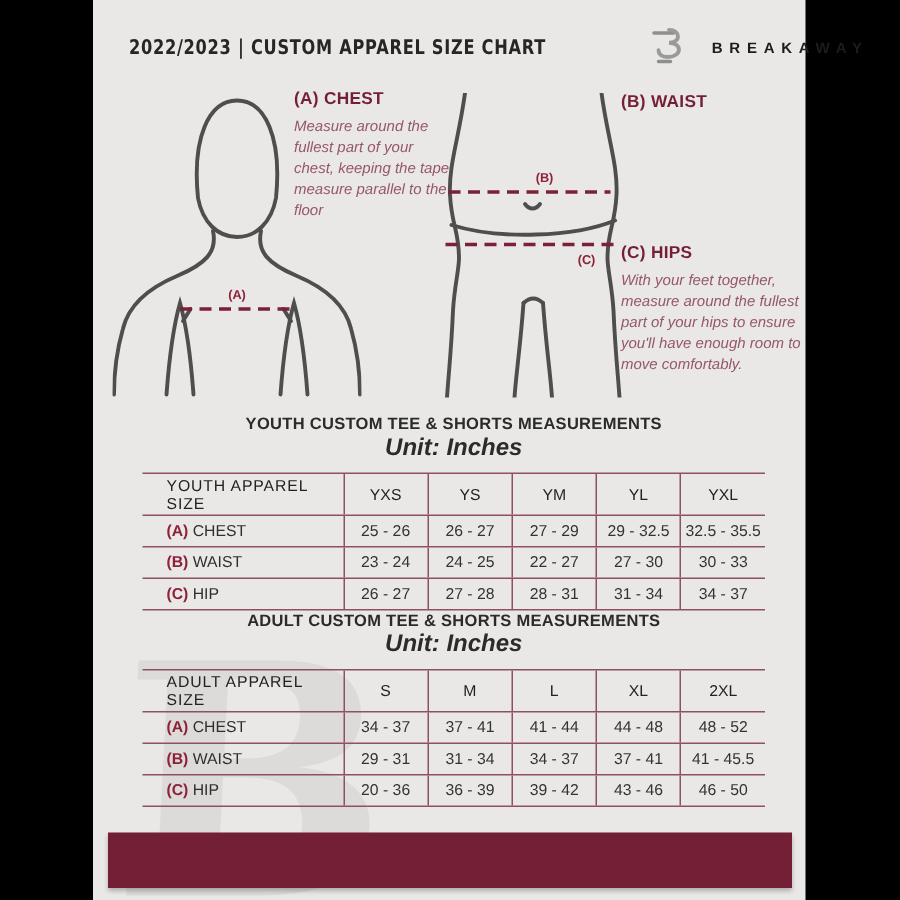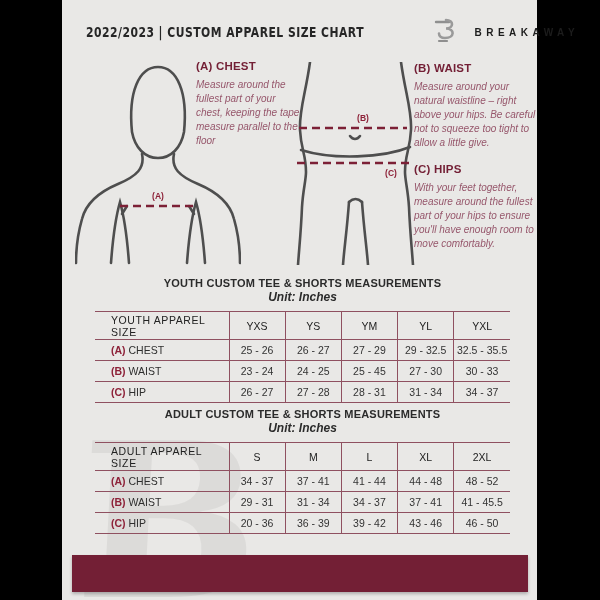--- a/index.html
+++ b/index.html
@@ -31,21 +31,21 @@
   .fig path, .fig line { fill:none; }
   .outline { stroke:#4e4e4e; stroke-width:2.6; stroke-linecap:round; }
   .dash { stroke:#7c2036; stroke-width:2.4; stroke-dasharray:8 5; }
   .fig-label { font-family:"Liberation Sans", sans-serif; font-size:8.5px; font-weight:700; fill:#8d2138; }
 
   
   .table-section { position:absolute; left:33px; width:415px; }
   .sec-youth { top:277px; }
   .sec-adult { top:408px; }
   .sec-title { text-align:center; font-size:11px; font-weight:700; color:#2b2b2b; letter-spacing:.2px; }
-  .sec-unit  { text-align:center; font-size:12px; font-weight:700; font-style:italic; color:#2b2b2b; margin-top:1px; }
+  .sec-unit  { text-align:center; font-size:16px; font-weight:700; font-style:italic; color:#2b2b2b; margin-top:1px; }
   table.size-table { width:415px; border-collapse:collapse; table-layout:fixed; margin-top:7px;
                      font-size:10.5px; color:#333; }
   .size-table th, .size-table td { border-top:1px solid #8f5060; border-bottom:1px solid #8f5060;
                                    height:20px; text-align:center; padding:0; font-weight:400; }
   .size-table th { height:27px; font-weight:400; color:#222; }
   .size-table th + th, .size-table td + td { border-left:1px solid #8f5060; }
   .size-table th.col-label { font-weight:400; text-align:left; padding-left:16px; letter-spacing:.6px; font-size:10.5px; }
   .size-table td.row-label { text-align:left; padding-left:16px; color:#2e2e2e; }
   .size-table .key { color:#8d2138; font-weight:700; }
 
@@ -106,21 +106,20 @@
         <text class="fig-label" x="70" y="59" text-anchor="middle">(B)</text>
         <text class="fig-label" x="98" y="114" text-anchor="middle">(C)</text>
       </svg>
 
       <div class="desc desc-chest">
         <h3>(A) CHEST</h3>
         <p>Measure around the fullest part of your chest, keeping the tape measure parallel to the floor</p>
       </div>
       <div class="desc desc-waist">
         <h3>(B) WAIST</h3>
-        <p>Measure around your natural waistline – right above your hips. Be careful not to squeeze too tight to allow a little give.</p>
       </div>
       <div class="desc desc-hips">
         <h3>(C) HIPS</h3>
         <p>With your feet together, measure around the fullest part of your hips to ensure you'll have enough room to move comfortably.</p>
       </div>
 
       <div class="table-section sec-youth">
         <div class="sec-title">YOUTH CUSTOM TEE &amp; SHORTS MEASUREMENTS</div>
         <div class="sec-unit">Unit: Inches</div>
         <table class="size-table">
@@ -148,21 +147,21 @@
                 <td>25 - 26</td>
                 <td>26 - 27</td>
                 <td>27 - 29</td>
                 <td>29 - 32.5</td>
                 <td>32.5 - 35.5</td>
               </tr>
               <tr>
                 <td class="row-label"><span class="key">(B)</span> WAIST</td>
                 <td>23 - 24</td>
                 <td>24 - 25</td>
-                <td>25 - 45</td>
+                <td>22 - 27</td>
                 <td>27 - 30</td>
                 <td>30 - 33</td>
               </tr>
               <tr>
                 <td class="row-label"><span class="key">(C)</span> HIP</td>
                 <td>26 - 27</td>
                 <td>27 - 28</td>
                 <td>28 - 31</td>
                 <td>31 - 34</td>
                 <td>34 - 37</td>

